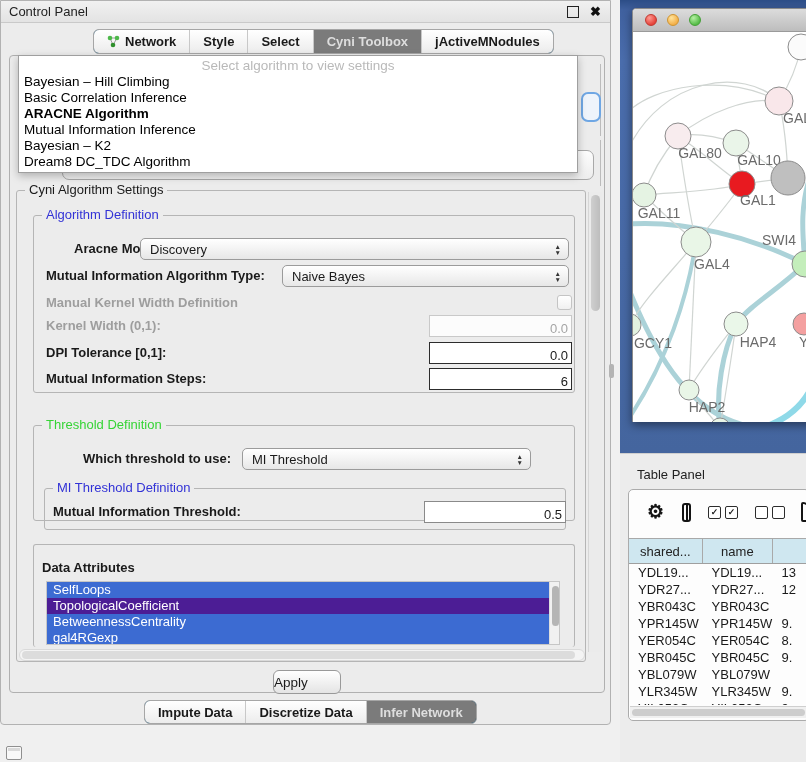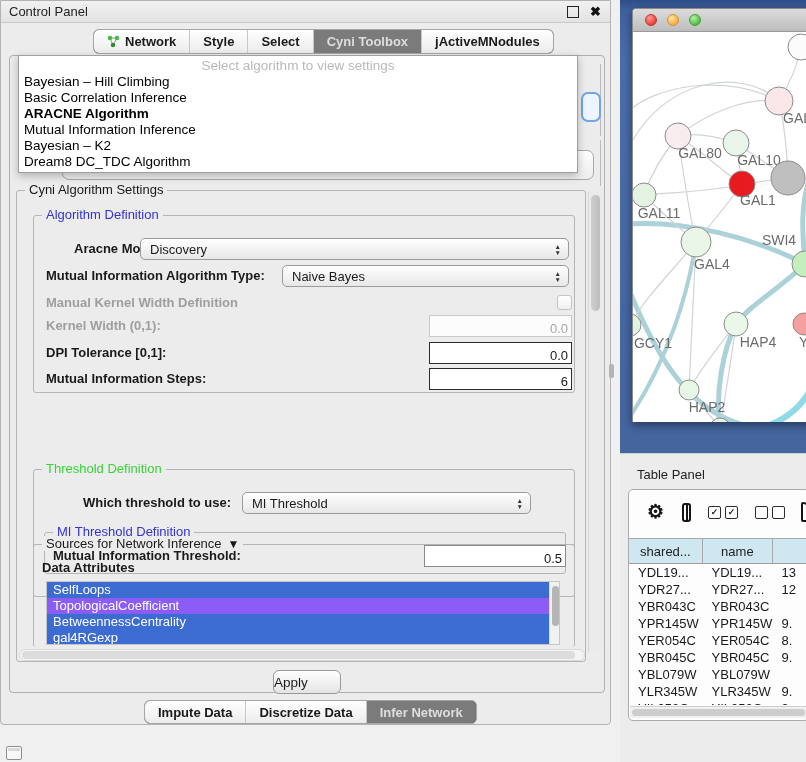--- a/index.html
+++ b/index.html
@@ -206,45 +206,44 @@
             <span>0.0</span>
           </div>
 
           <span class="blabel" style="left:12px;top:152px;">Mutual Information Steps:</span>
           <div class="field" style="left:395px;top:152px;width:143px;">
             <span>6</span>
           </div>
         </div>
 
 
-        <div class="group" style="left:16px;top:234px;width:542px;height:128px;margin-top:44px;">
+        <div class="group" style="left:16px;top:234px;width:542px;height:96px;">
           <span class="group-label lbl-green">Threshold Definition</span>
 
           <span class="blabel" style="left:49px;top:22px;">Which threshold to use:</span>
           <div class="combo" style="left:208px;top:22px;width:289px;">
             <span>MI Threshold</span>
             <span class="arrows">▲<br>▼</span>
           </div>
 
           <div class="group" style="left:10px;top:62px;width:522px;height:42px;">
             <span class="group-label lbl-blue">MI Threshold Definition</span>
             <span class="blabel" style="left:8px;top:12px;">Mutual Information Threshold:</span>
             <div class="field" style="left:379px;top:12px;width:142px;border-width:1px;border-color:#8a8a8a;">
               <span>0.5</span>
             </div>
           </div>
         </div>
 
         <div class="group" style="left:16px;top:353px;width:542px;height:103px;border-bottom:none;">
-          <span class="group-label"><span>Sources for Network Inference</span><span class="tri">▼</span></span>
           <span class="blabel" style="left:8px;top:12px;">Data Attributes</span>
           <div class="attr-list" style="left:12px;top:36px;width:514px;height:64px;">
             <div id="attr-items">
                 <div class="attr-item" style="background: rgb(60, 107, 210);">SelfLoops</div>
-                <div class="attr-item" style="background: #8b5cf6;">TopologicalCoefficient</div>
+                <div class="attr-item" style="background: #4c1d95;">TopologicalCoefficient</div>
                 <div class="attr-item" style="background: rgb(60, 107, 210);">BetweennessCentrality</div>
                 <div class="attr-item" style="background: rgb(60, 107, 210);">gal4RGexp</div>
               </div>
             <div class="list-vscroll" style="left:502px;">
                 <div class="thumb"></div>
               </div>
           </div>
         </div>
 
         <div class="hscroll" style="left:2px;top:458px;width:566px;">

